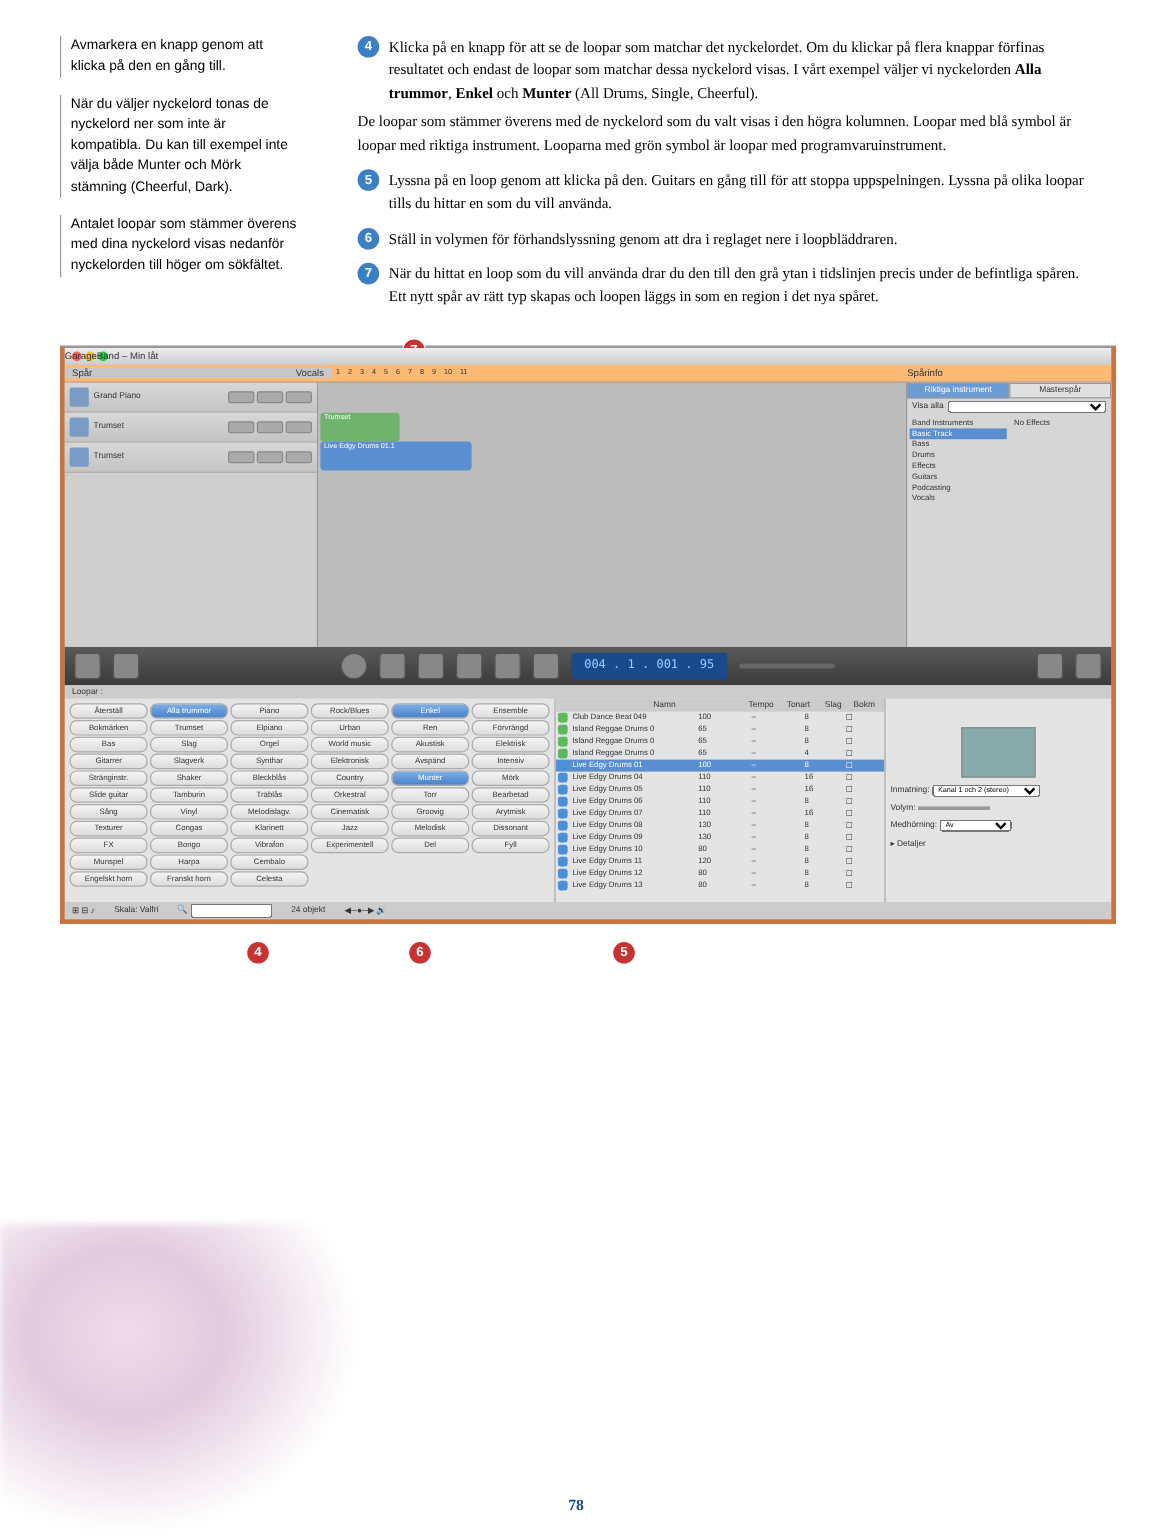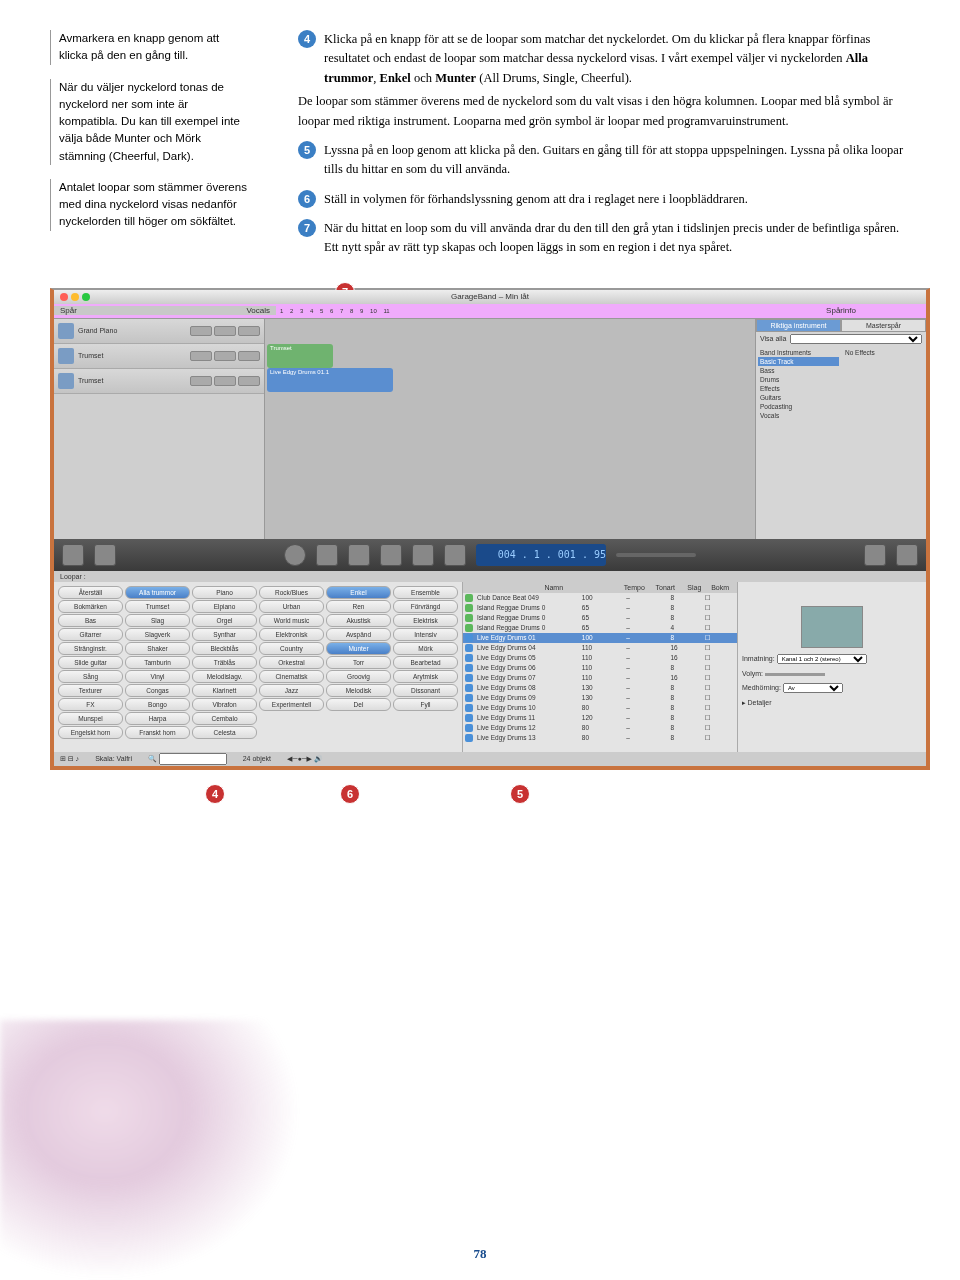--- a/index.html
+++ b/index.html
@@ -13,22 +13,22 @@
 .step .txt{flex:1}
 .step .para{margin-top:4px}
 .screenshot{margin:20px auto 0;width:880px;position:relative}
 .callout-top{position:absolute;left:285px;top:-6px}
 .callouts-bottom{position:absolute;bottom:-14px;left:0;width:100%}
 .cn{position:absolute;width:18px;height:18px;border-radius:50%;background:#c83232;color:#fff;font:bold 11px/18px Helvetica,sans-serif;text-align:center;border:1px solid #fff}
 .win{border:4px solid #c9733e;border-top:2px solid #999;background:#bfbfbf;font-family:Helvetica,Arial,sans-serif;font-size:8px;color:#333}
 .titlebar{background:linear-gradient(#eee,#ccc);height:14px;display:flex;align-items:center;padding:0 6px;gap:3px;position:relative}
 .tb-dot{width:8px;height:8px;border-radius:50%;display:inline-block}
 .red{background:#ff5f57}.yellow{background:#febc2e}.green{background:#28c840}
-.titlebar .ttl{position:absolute;left:0;right:0;text-align:center;font-size:8px}
-.ruler-row{display:flex;background:#f0abfc;border-bottom:1px solid #999;height:14px;align-items:center}
+.titlebar .ttl{position:absolute;left:0;right:0;text-align:left;font-size:8px}
+.ruler-row{display:flex;background:#fdba74;border-bottom:1px solid #999;height:14px;align-items:center}
 .track-head{width:210px;background:#c8c8c8;padding:0 6px;font-size:8px;display:flex;align-items:center;justify-content:space-between}
 .timeline-area{display:flex;height:220px}
 .tracks{width:210px;background:#cfcfcf;border-right:1px solid #999}
 .track{height:24px;border-bottom:1px solid #aaa;display:flex;align-items:center;padding:0 4px;gap:4px;background:linear-gradient(#d8d8d8,#c4c4c4)}
 .track .ico{width:16px;height:16px;background:#7a9cc4;border-radius:2px}
 .track .nm{flex:1;font-size:7px}
 .ctrls{display:flex;gap:2px}
 .ctrls span{width:20px;height:8px;background:#aaa;border-radius:2px;border:1px solid #888}
 .lane{flex:1;background:#bcbcbc;position:relative}
 .region{position:absolute;height:22px;border-radius:3px;font-size:6px;padding:1px 3px;color:#fff}
@@ -36,21 +36,21 @@
 .sp-tabs{display:flex;background:#ccc}
 .sp-tab{flex:1;text-align:center;padding:2px;border:1px solid #999;background:#e0e0e0}
 .sp-tab.actv{background:#6b9bd4;color:#fff}
 .sp-row{display:flex;padding:2px 4px;gap:4px;align-items:center}
 .sp-list{display:flex}
 .sp-col{flex:1;padding:2px}
 .sp-item{padding:1px 2px;font-size:6.5px}
 .sp-item.sel{background:#5a8ed0;color:#fff}
 .transport{height:32px;background:linear-gradient(#5a5a5a,#3a3a3a);display:flex;align-items:center;padding:0 8px;gap:10px}
 .tbtn{width:20px;height:20px;background:#888;border-radius:3px;border:1px solid #555}
-.lcd{background:#1a4a8a;color:#9cf;width:130px;height:22px;border-radius:3px;text-align:right;font:10px/22px monospace}
+.lcd{background:#1a4a8a;color:#9cf;width:130px;height:22px;border-radius:3px;text-align:center;font:10px/22px monospace}
 .browser{display:flex;background:#e4e4e4;height:170px}
 .kw-grid{width:400px;padding:4px}
 .kw-row{display:flex;gap:2px;margin-bottom:1px}
 .kw{flex:1;font-size:6.5px;padding:2px 1px;text-align:center;background:linear-gradient(#f4f4f4,#ddd);border:1px solid #aaa;border-radius:6px;min-width:0;overflow:hidden;white-space:nowrap}
 .kw.sel{background:linear-gradient(#7ab0e8,#4a80c8);color:#fff}
 .results{flex:1;border-left:1px solid #aaa;display:flex;flex-direction:column}
 .res-head{display:flex;background:#ccc;font-size:7px;padding:2px}
 .res-head span{flex:1}
 .res-body{flex:1;overflow:hidden}
 .res-row{display:flex;font-size:6.5px;padding:1px 2px;gap:4px}
@@ -108,21 +108,21 @@
         <span class="tb-dot yellow"></span>
         <span class="tb-dot green"></span>
         <span class="ttl">GarageBand – Min låt</span>
       </div>
       <div class="ruler-row">
         <div class="track-head">
             <span>Spår</span>
             <span>Vocals</span>
           </div>
         <div style="flex:1;font-size:6px;padding-left:4px">1&nbsp;&nbsp;&nbsp;&nbsp;2&nbsp;&nbsp;&nbsp;&nbsp;3&nbsp;&nbsp;&nbsp;&nbsp;4&nbsp;&nbsp;&nbsp;&nbsp;5&nbsp;&nbsp;&nbsp;&nbsp;6&nbsp;&nbsp;&nbsp;&nbsp;7&nbsp;&nbsp;&nbsp;&nbsp;8&nbsp;&nbsp;&nbsp;&nbsp;9&nbsp;&nbsp;&nbsp;&nbsp;10&nbsp;&nbsp;&nbsp;&nbsp;11</div>
-        <div style="width:170px;text-align:center">Spårinfo</div>
+        <div style="width:170px;text-align:left">Spårinfo</div>
       </div>
       <div class="timeline-area">
         <div class="tracks">
           <div class="track">
               <span class="ico"></span>
               <span class="nm">Grand Piano</span>
               <span class="ctrls">
                 <span></span>
                 <span></span>
                 <span></span>

